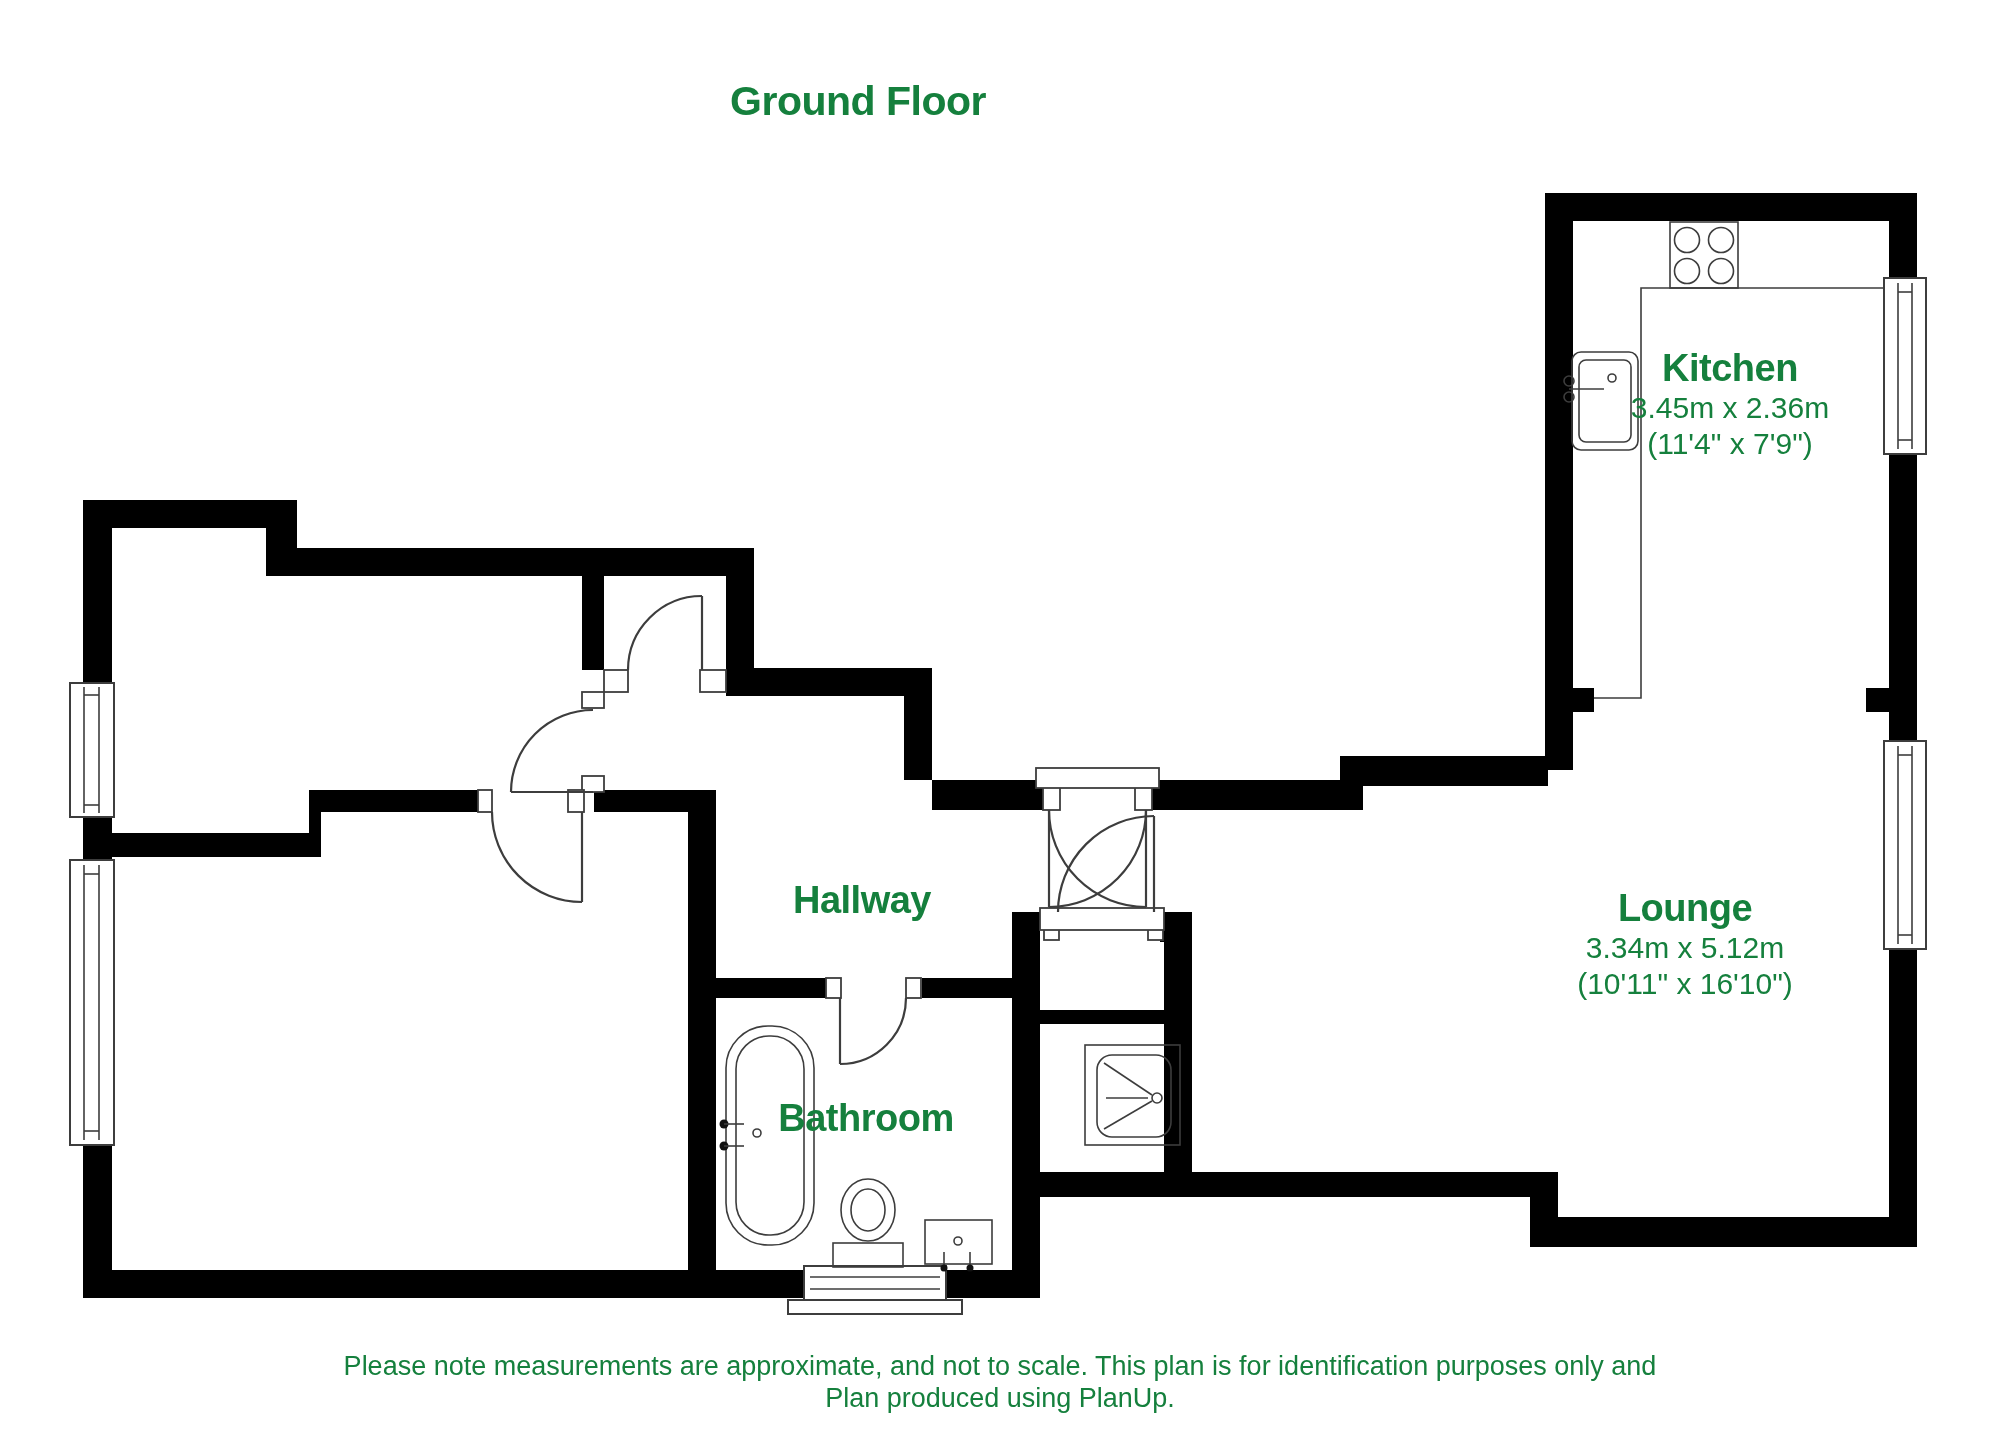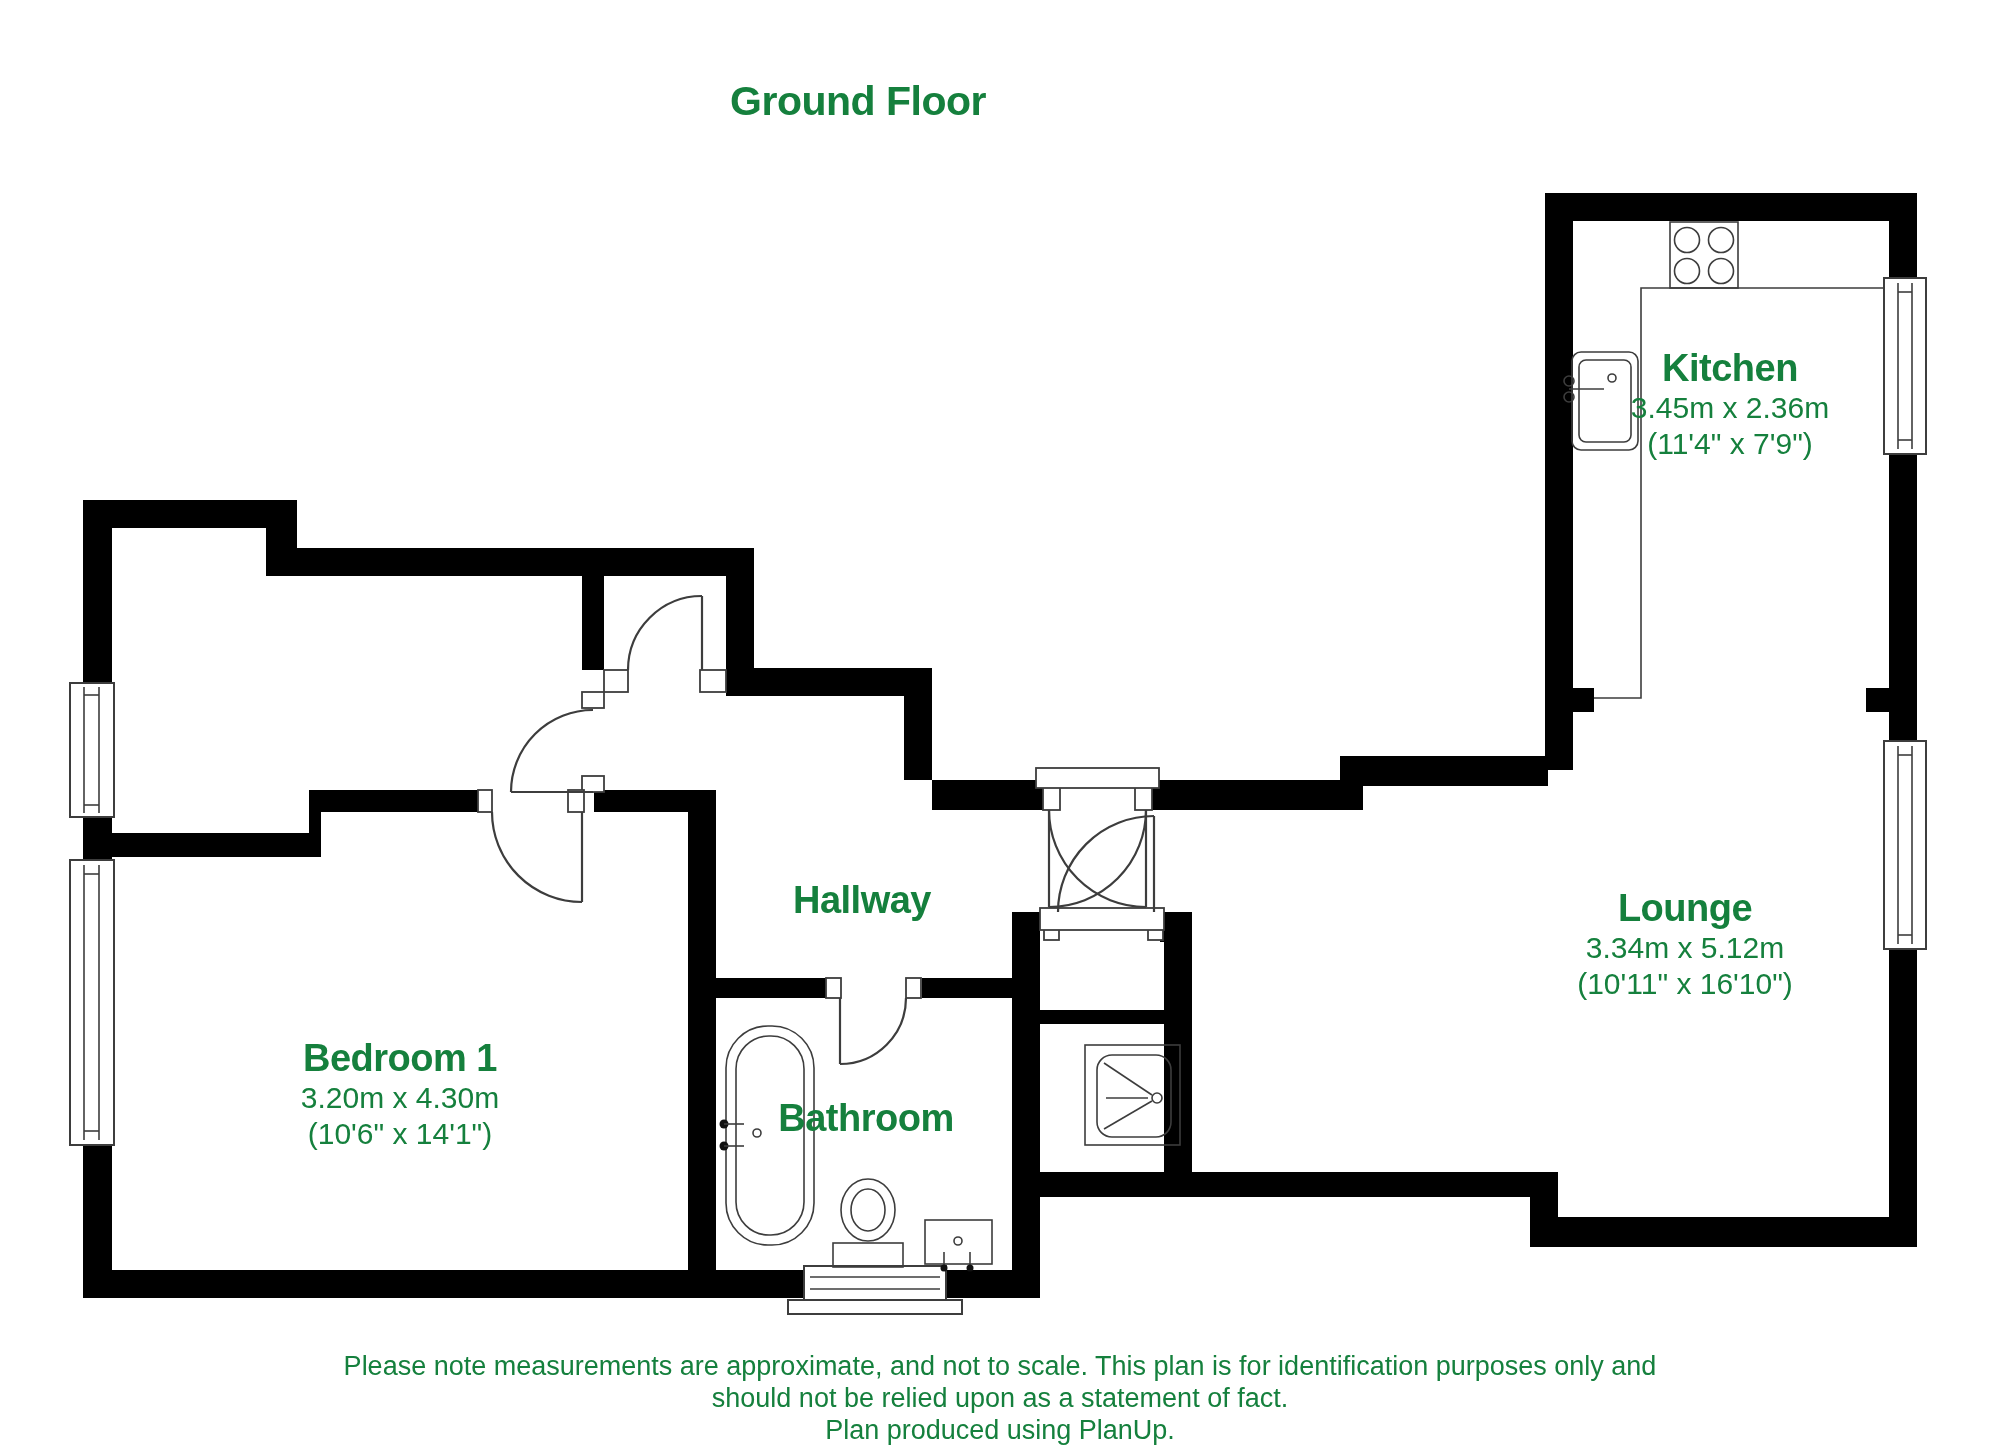--- a/index.html
+++ b/index.html
@@ -229,33 +229,27 @@
     <div class="room-dim">(11'4" x 7'9")</div>
   </div>
 
   <div class="lbl" style="left:1685px; top:850px;">
     <div class="room-name">Lounge</div>
     <div class="room-dim">3.34m x 5.12m</div>
     <div class="room-dim">(10'11" x 16'10")</div>
   </div>
 
 
-  <div class="lbl" style="left:400px; top:1000px;">
-    <div class="room-name">Bedroom 1</div>
-    <div class="room-dim">3.20m x 4.30m</div>
-    <div class="room-dim">(10'6" x 14'1")</div>
-  </div>
 
   <div class="lbl" style="left:862px; top:842px;">
     <div class="room-name">Hallway</div>
   </div>
 
   <div class="lbl" style="left:866px; top:1060px;">
     <div class="room-name">Bathroom</div>
   </div>
 
   <div class="lbl footer-lbl" style="left:1000px; top:1350px;">
     <div>Please note measurements are approximate, and not to scale. This plan is for identification purposes only and</div>
-    <div>should not be relied upon as a statement of fact.</div>
     <div>Plan produced using PlanUp.</div>
   </div>
 
 </div>
 
 </body></html>

